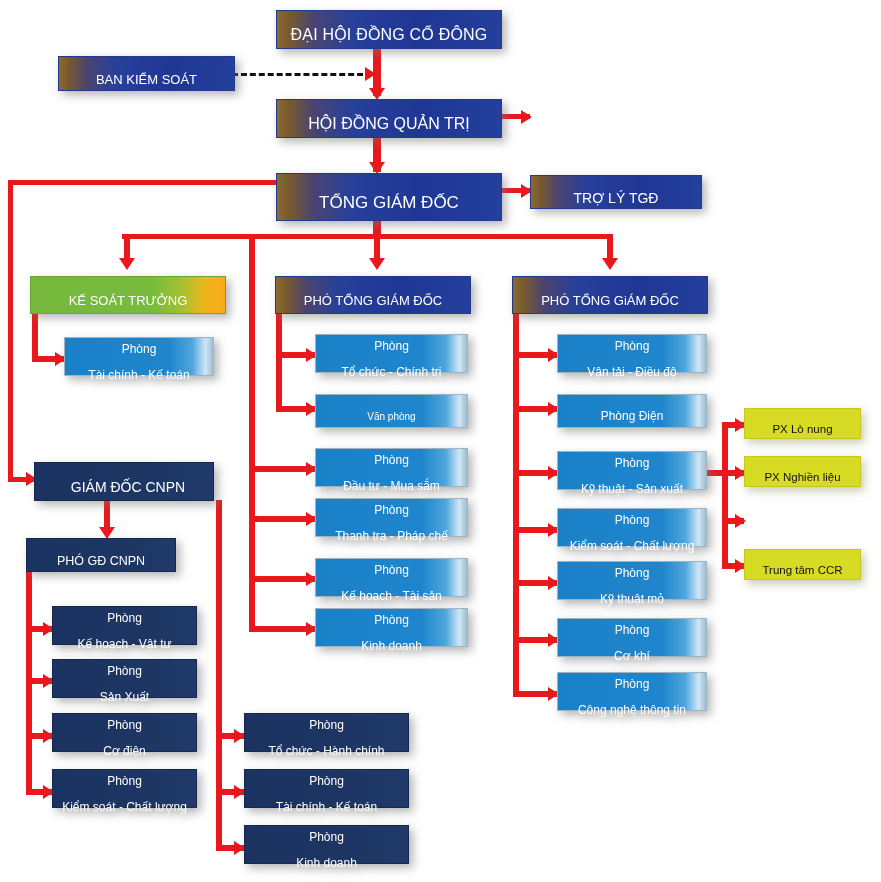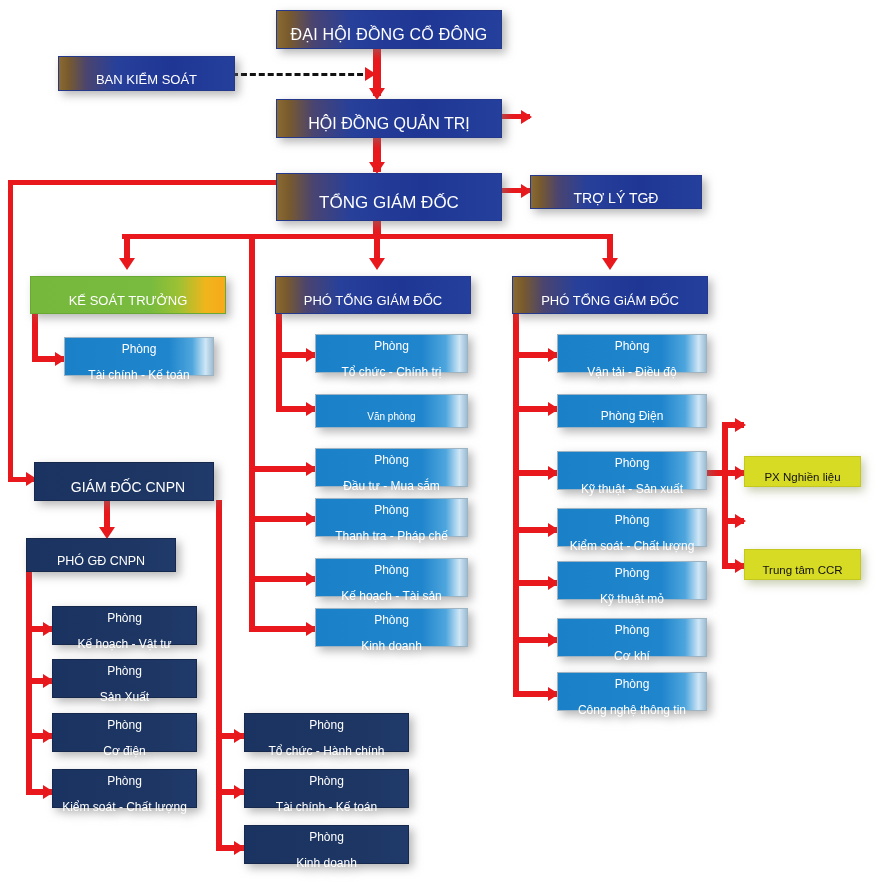--- a/index.html
+++ b/index.html
@@ -264,20 +264,23 @@
   </div>
   <div class="node n-blue" style="left:557px;top:618px;width:150px;height:39px;font-size:12px;">
     <span class="ln">Phòng</span>
     <span class="ln">Cơ khí</span>
   </div>
   <div class="node n-blue" style="left:557px;top:672px;width:150px;height:39px;font-size:12px;">
     <span class="ln">Phòng</span>
     <span class="ln">Công nghệ thông tin</span>
   </div>
 
+  <div class="node n-yellow" style="left:744px;top:408px;width:117px;height:31px;font-size:11.5px;">
+    <span class="ln">PX Lò nung</span>
+  </div>
   <div class="node n-yellow" style="left:744px;top:456px;width:117px;height:31px;font-size:11.5px;">
     <span class="ln">PX Nghiền liệu</span>
   </div>
   <div class="node n-yellow" style="left:744px;top:549px;width:117px;height:31px;font-size:11.5px;">
     <span class="ln">Trung tâm CCR</span>
   </div>
 
   <div class="node n-navy" style="left:34px;top:462px;width:180px;height:39px;font-size:14px;padding-left:8px;">
     <span class="ln">GIÁM ĐỐC CNPN</span>
   </div>

